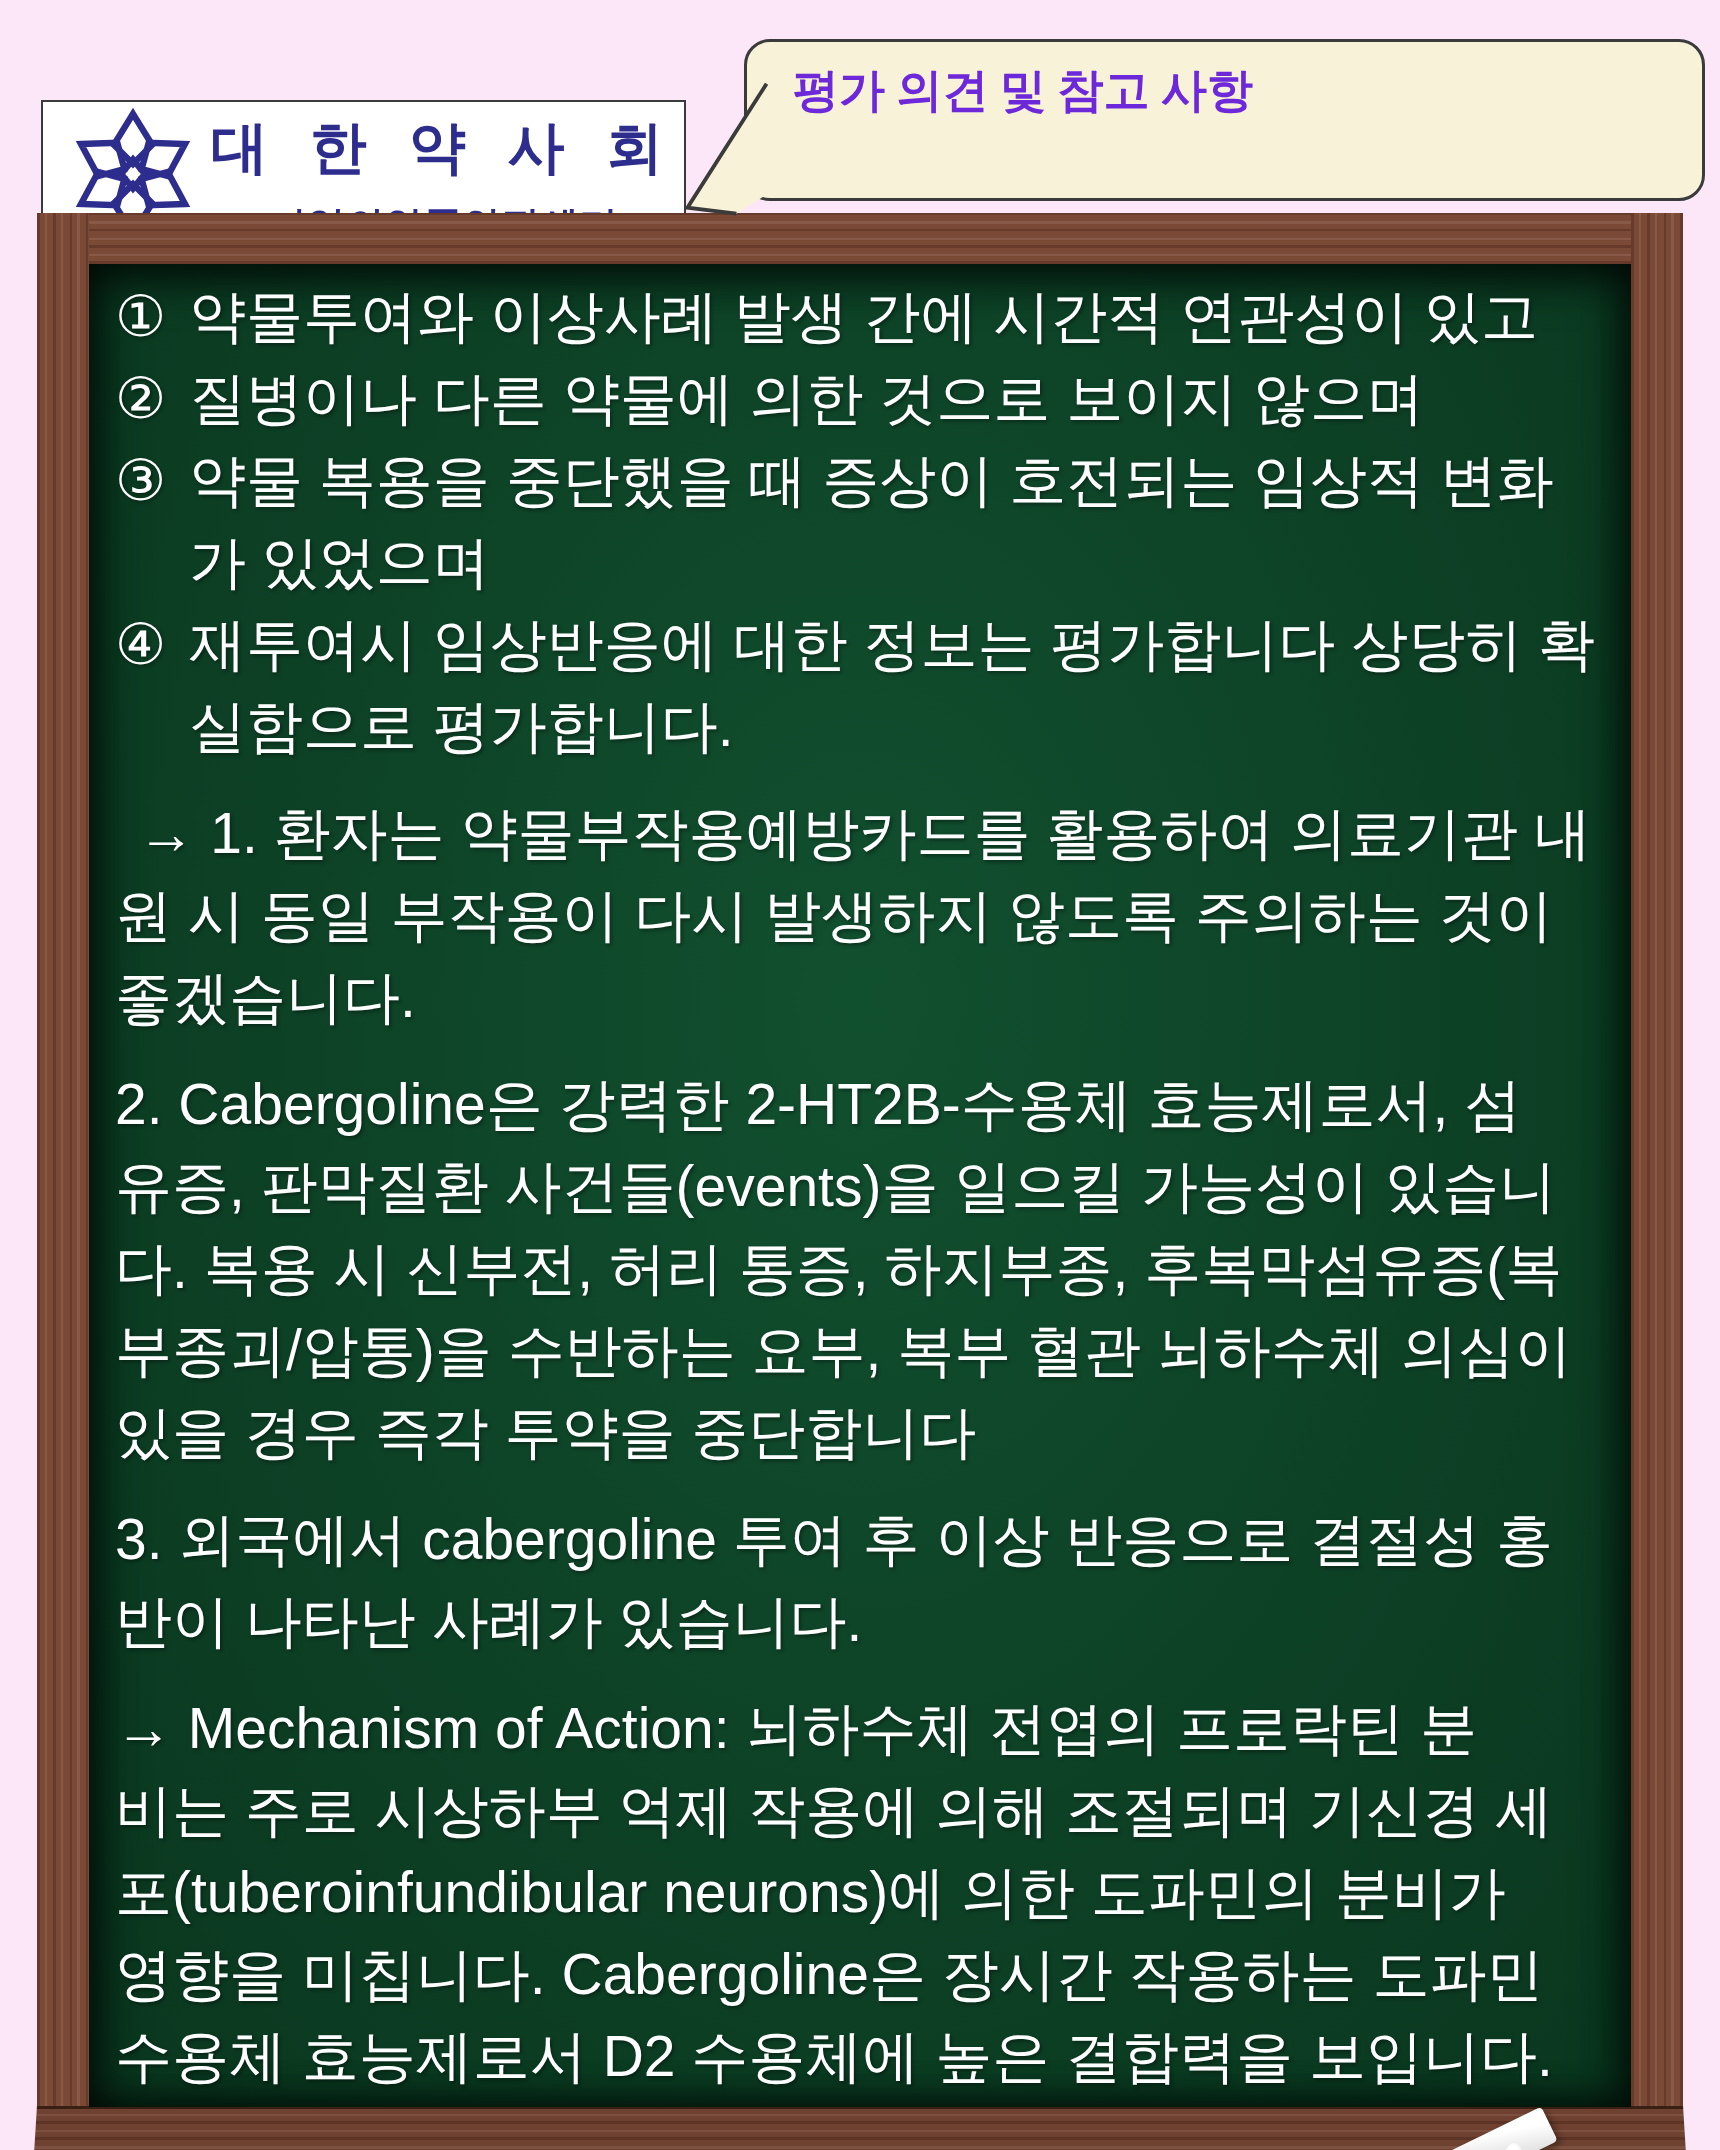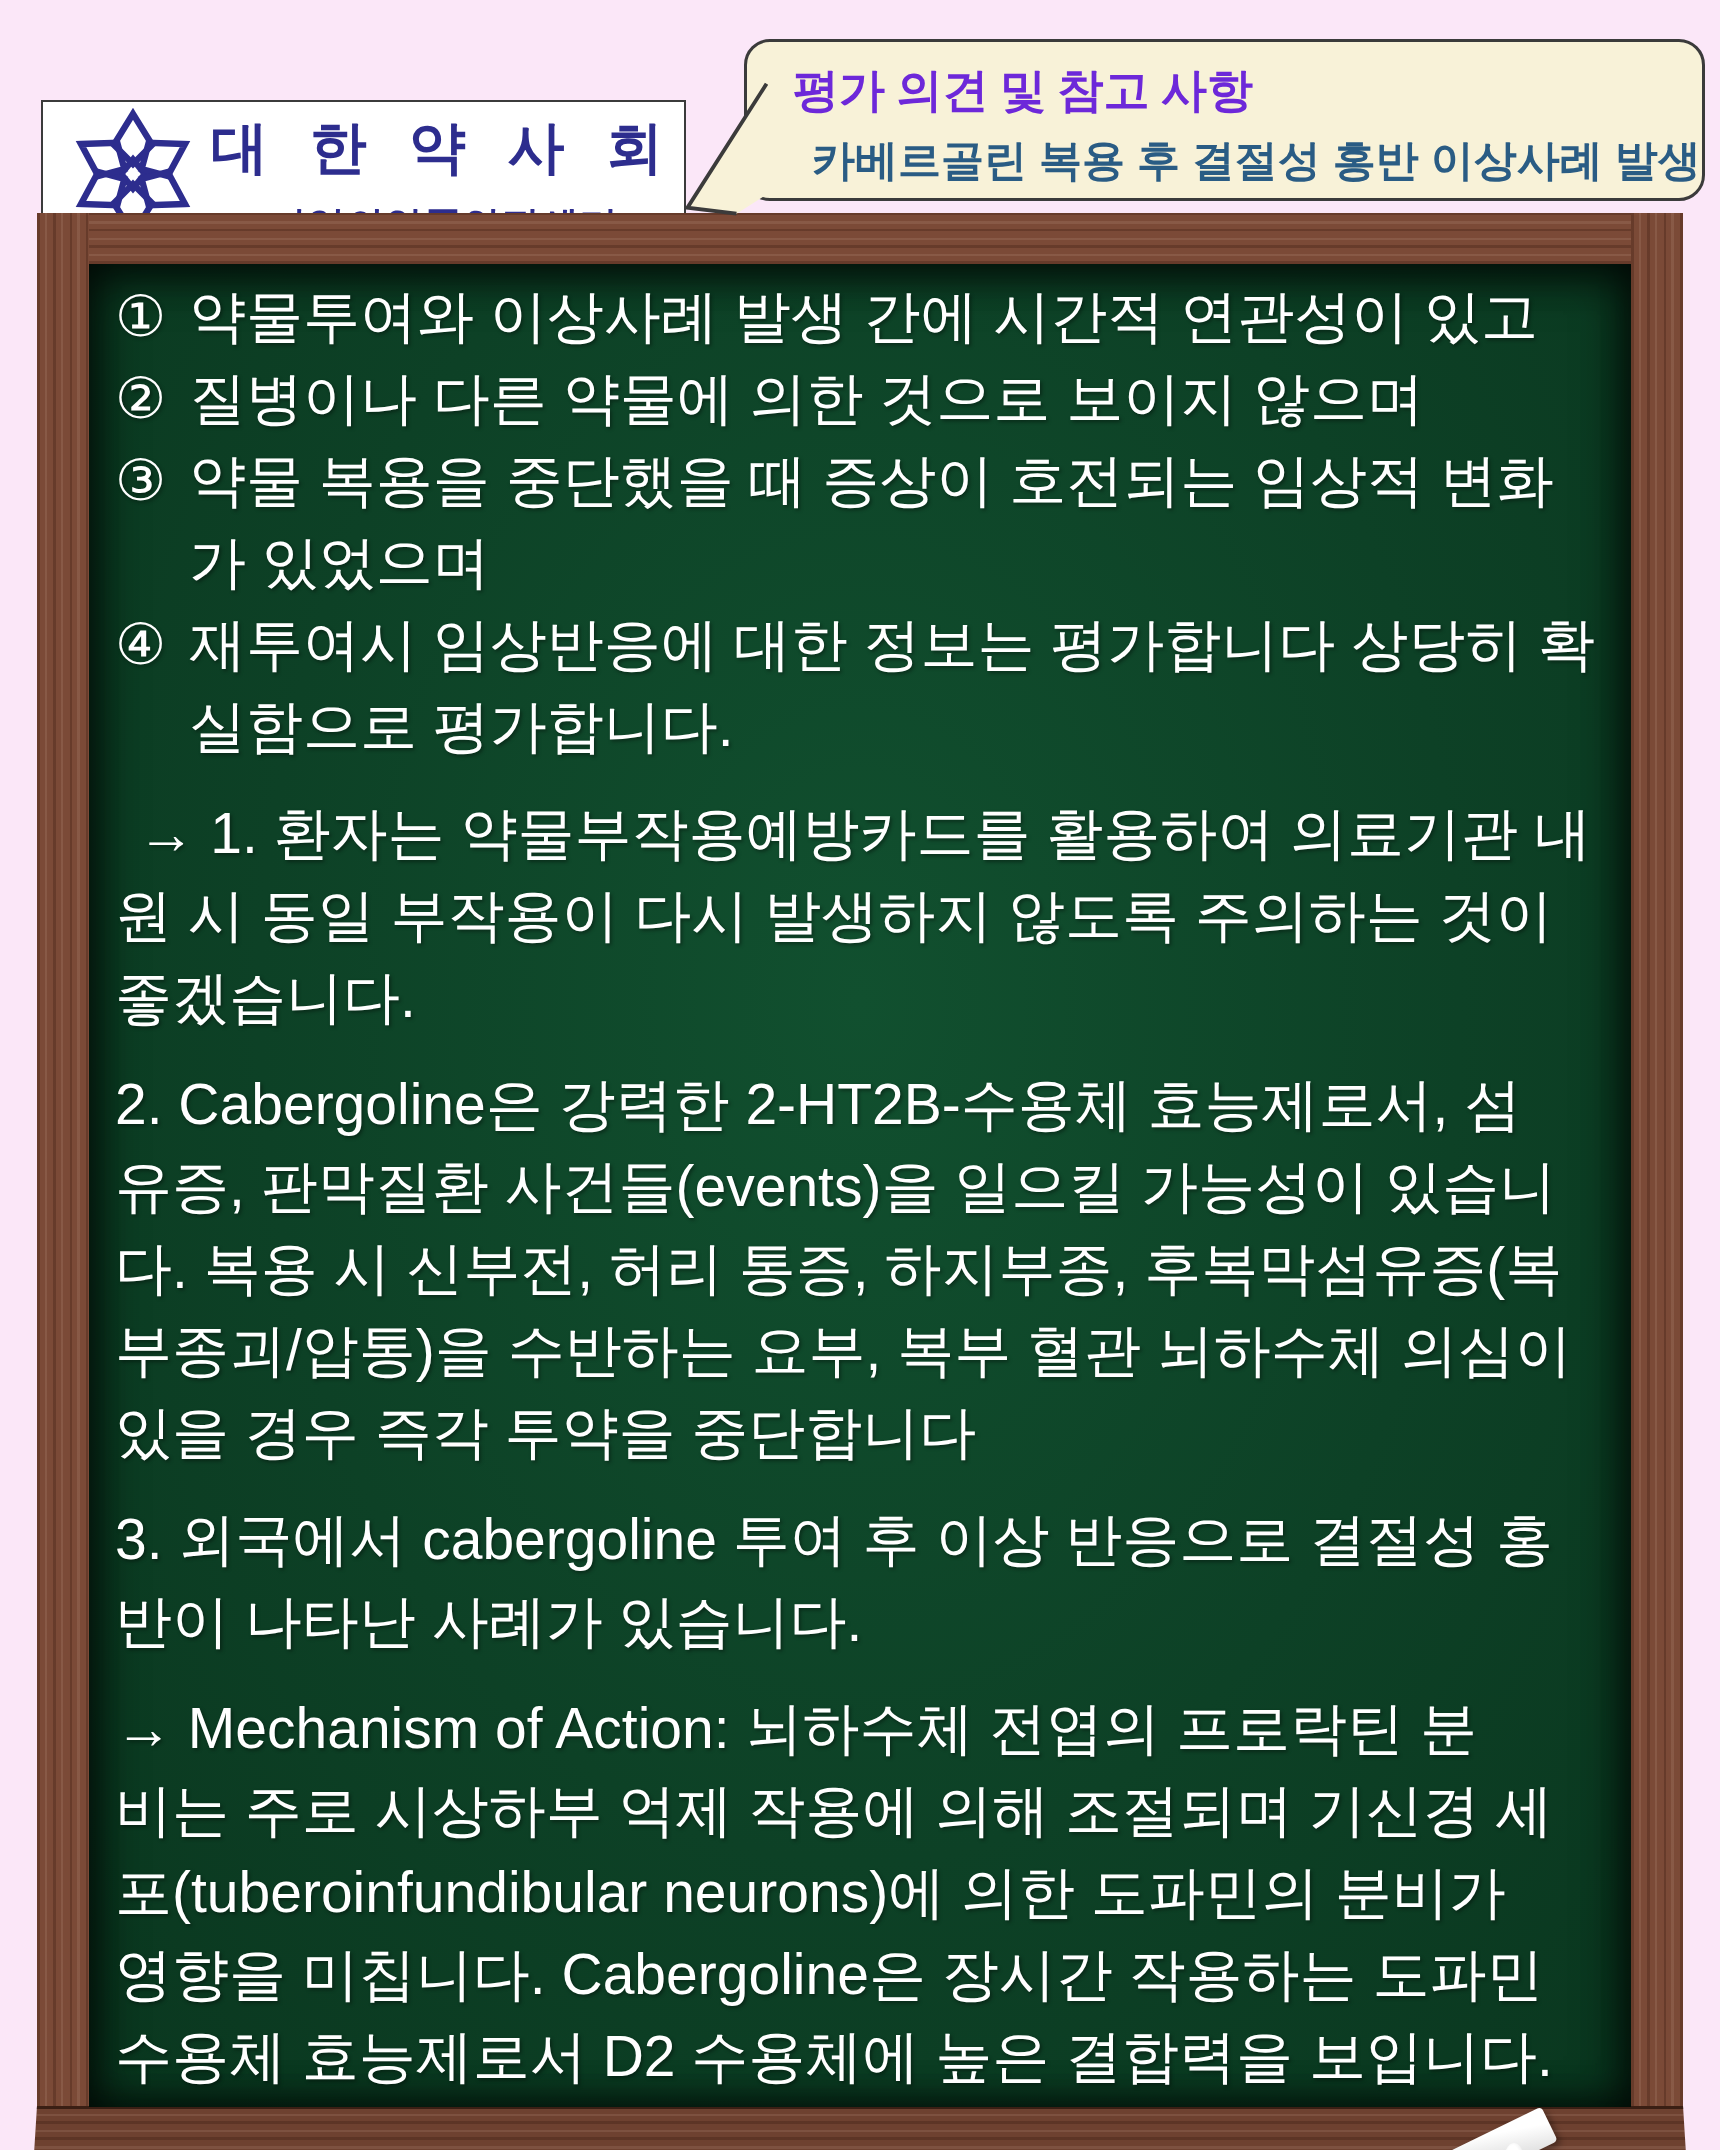--- a/index.html
+++ b/index.html
@@ -113,21 +113,20 @@
     </div>
   </div>
 
   <div class="bubble">
     <svg class="bubble-tail" viewBox="0 0 200 330">
       <polygon points="192,4 8,292 122,306 192,262" fill="#f8f2d8" stroke="none"></polygon>
       <polyline points="192,4 8,292 122,306" fill="none" stroke="#3b3b3b" stroke-width="9"></polyline>
     </svg>
     <div class="bubble-inner">
       <div class="bubble-title">평가 의견 및 참고 사항</div>
-      <div class="bubble-subtitle">카베르골린 복용 후 결절성 홍반 이상사례 발생</div>
     </div>
   </div>
 
   <div class="board">
     <div class="frame top grain-h"></div>
     <div class="frame left grain-v"></div>
     <div class="frame right grain-v"></div>
     <div class="frame tray grain-h"></div>
 
     <div class="green">

